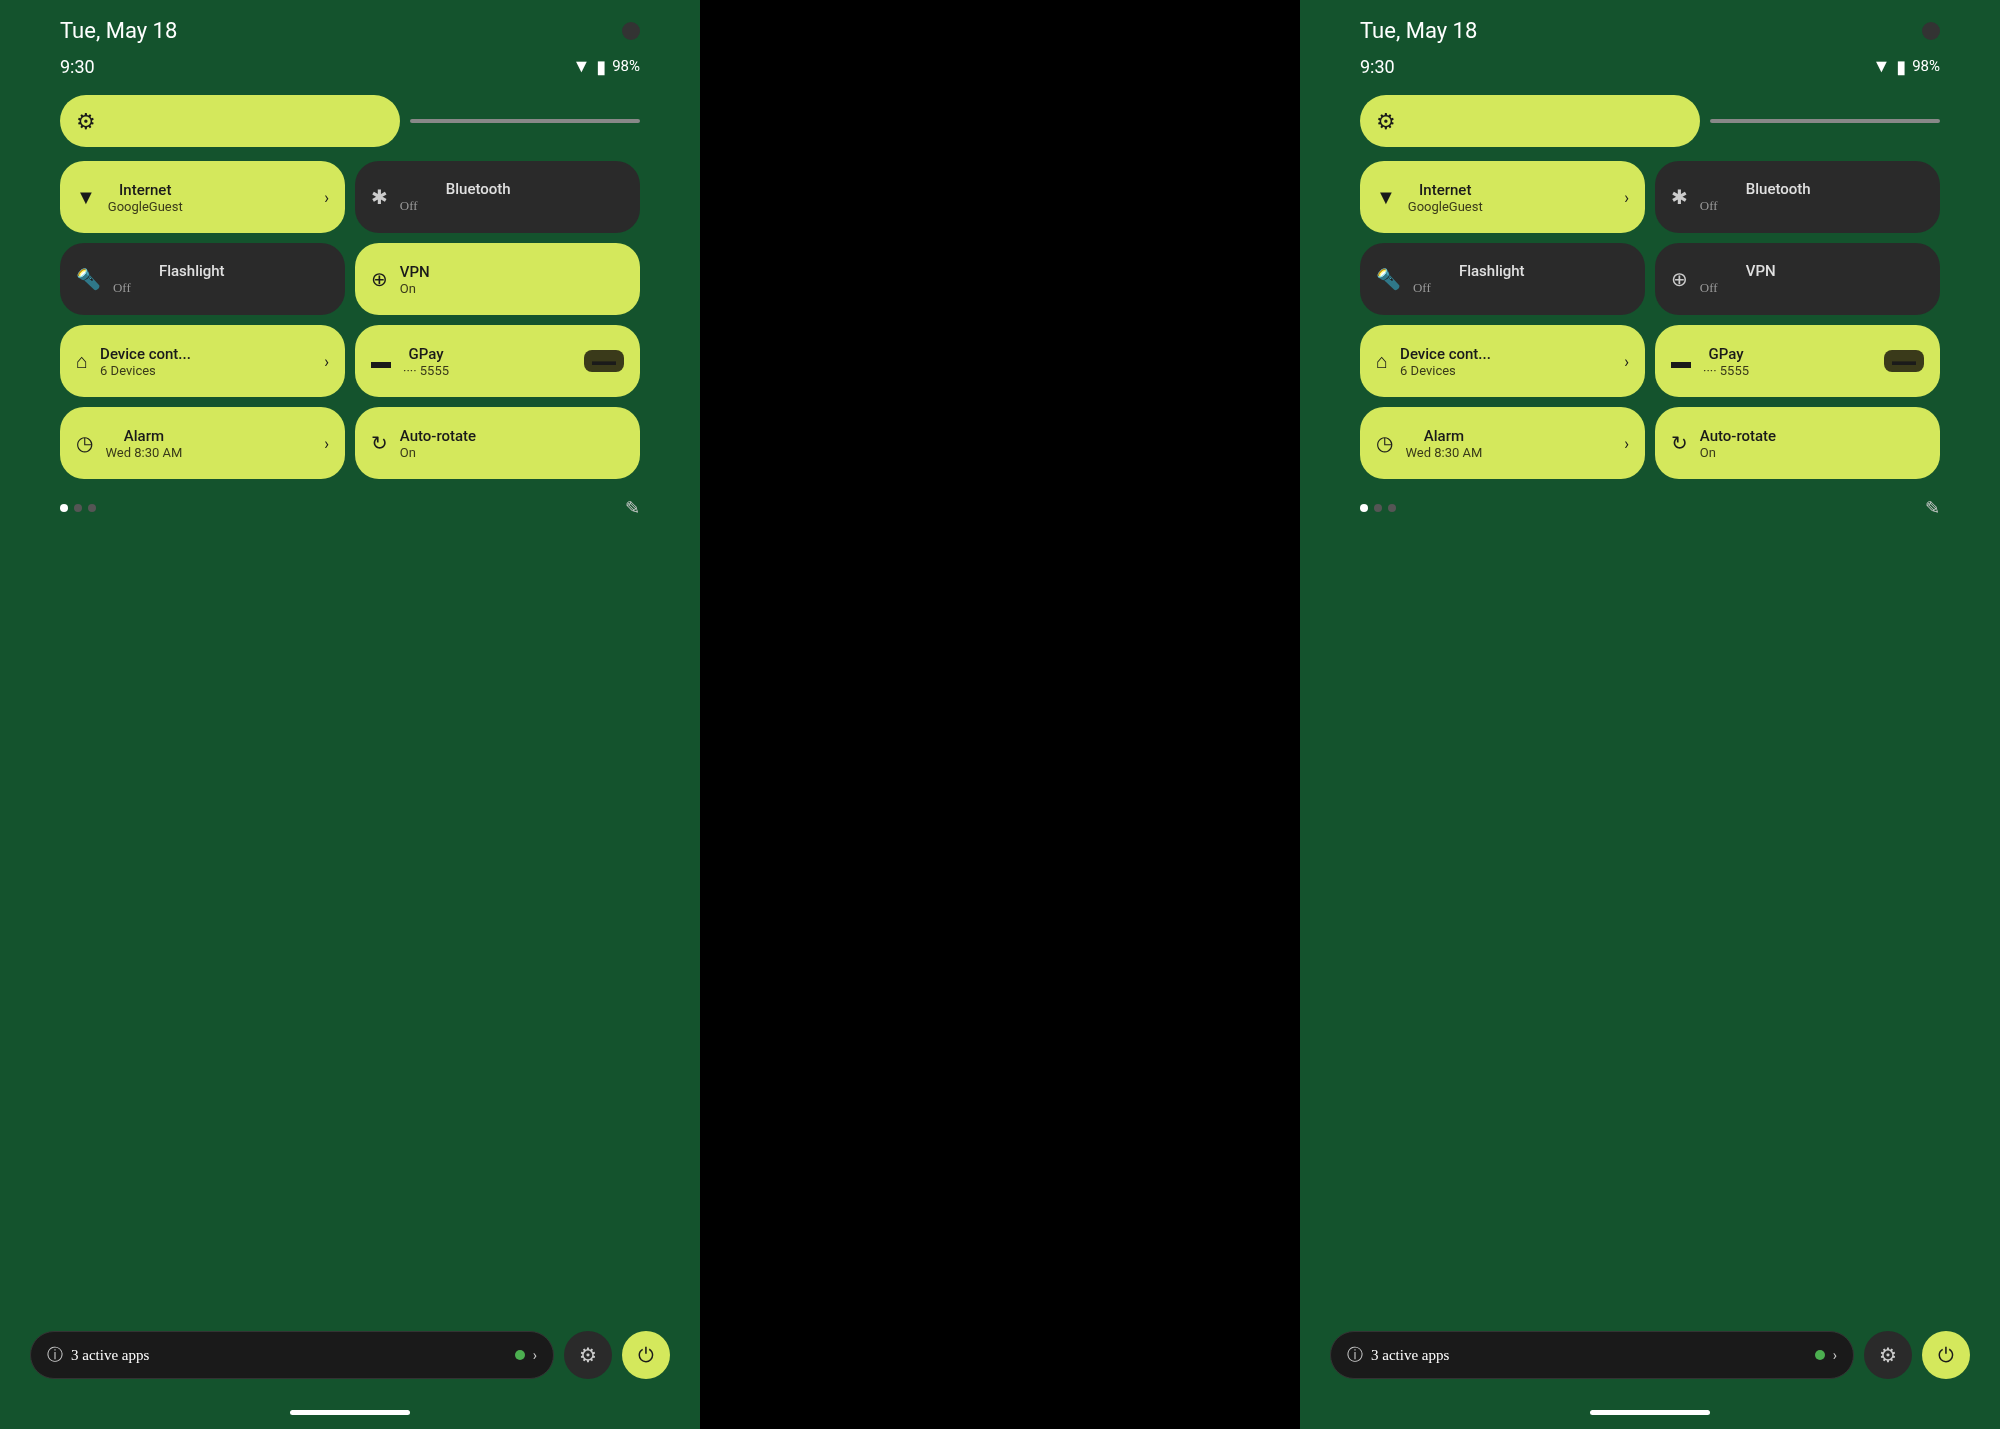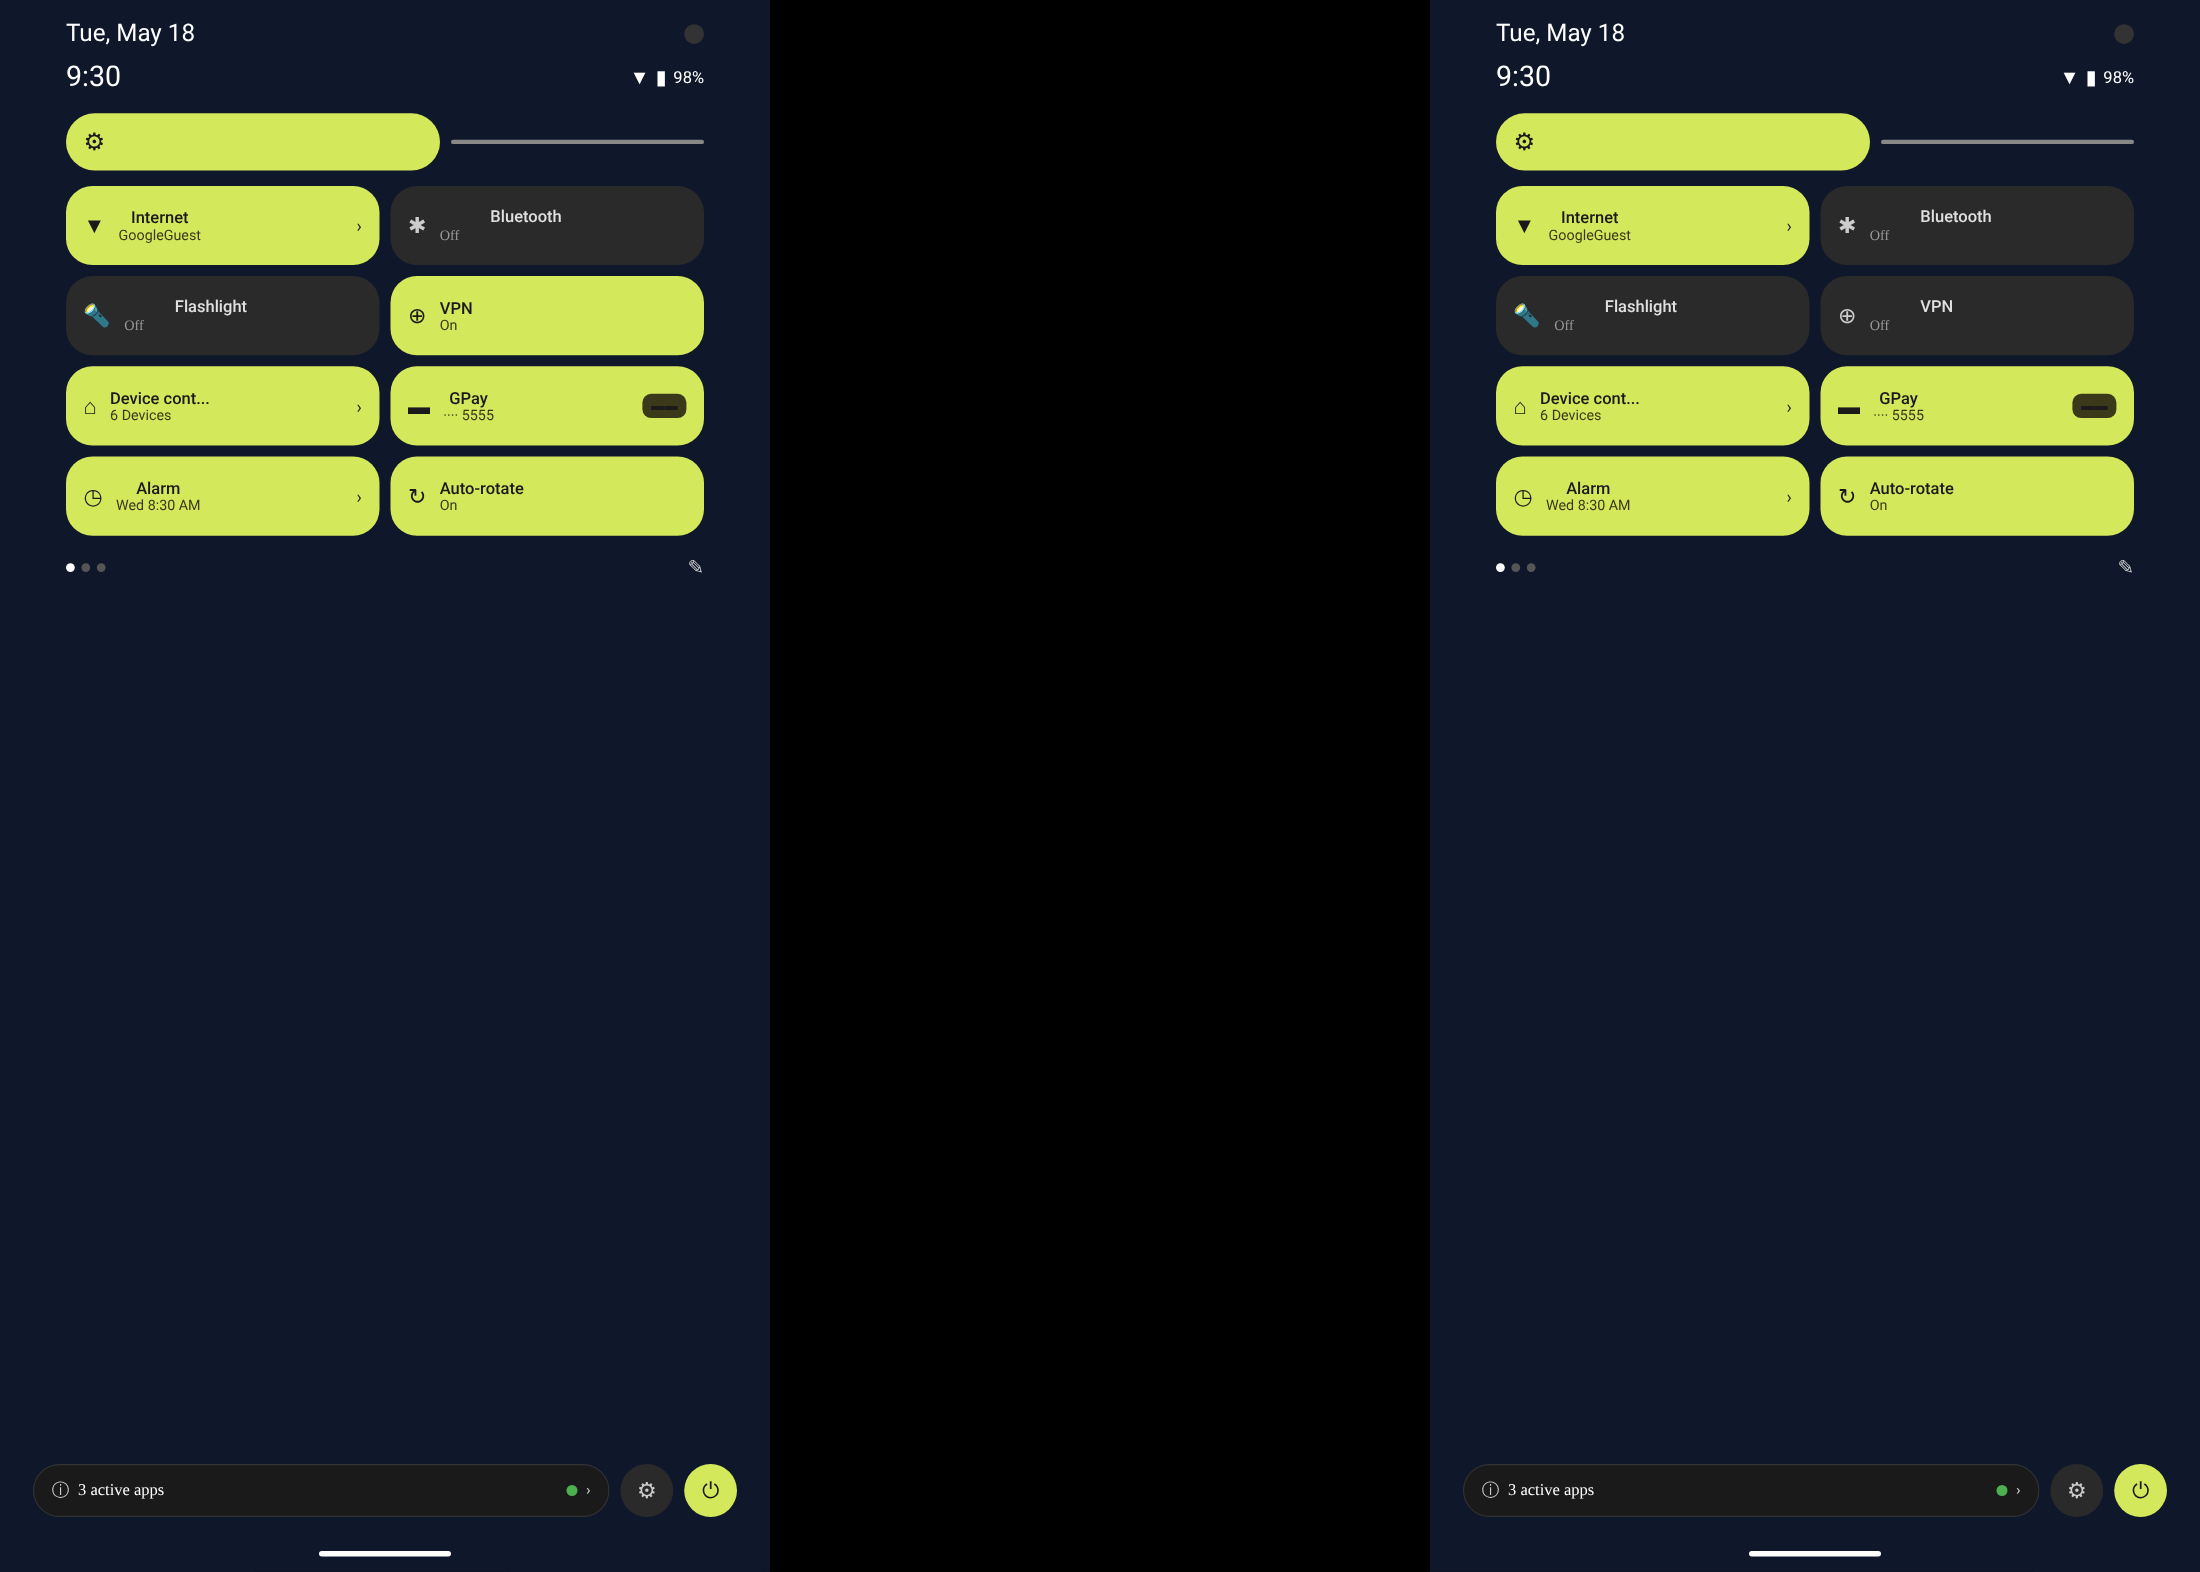--- a/index.html
+++ b/index.html
@@ -10,21 +10,21 @@
       font-family: 'Google Sans', Roboto, Arial, sans-serif;
       overflow: hidden;
       display: flex;
       justify-content: center;
       align-items: flex-start;
       gap: 0;
     }
     .phone-panel {
       width: 700px;
       height: 1429px;
-      background: #0f172a;
+      background: #14532d;
       position: relative;
       padding: 0 60px;
       flex-shrink: 0;
     }
     .phone-panel:first-child { margin-left: 150px; }
     .phone-panel:last-child { margin-right: 150px; }
     .spacer { width: 600px; flex-shrink: 0; }
 
     
     .status-bar {
@@ -45,21 +45,21 @@
       border-radius: 50%;
     }
     .status-time-row {
       display: flex;
       justify-content: space-between;
       align-items: center;
       padding: 4px 0 18px 0;
     }
     .status-time {
       color: #fff;
-      font-size: 26px;
+      font-size: 18px;
       font-weight: 400;
     }
     .status-icons {
       display: flex;
       align-items: center;
       gap: 6px;
       color: #fff;
       font-size: 18px;
     }
     .battery-text { font-size: 15px; color: #fff; }

